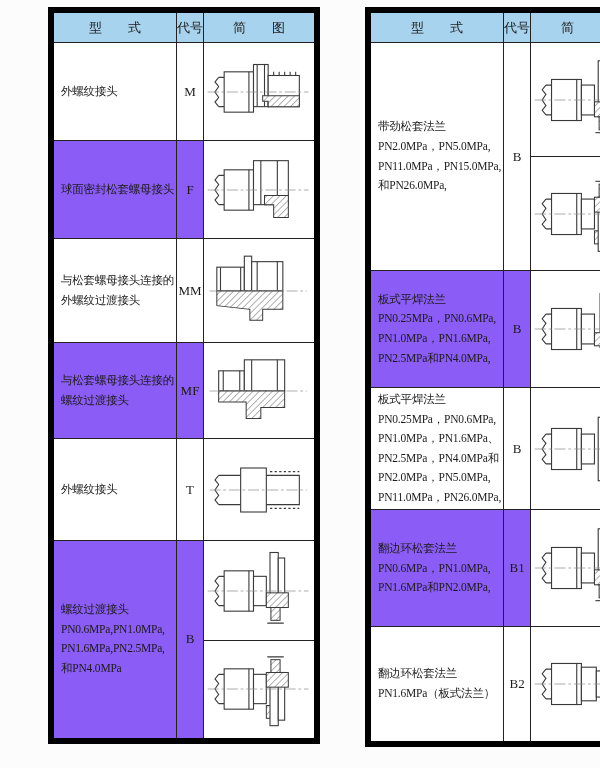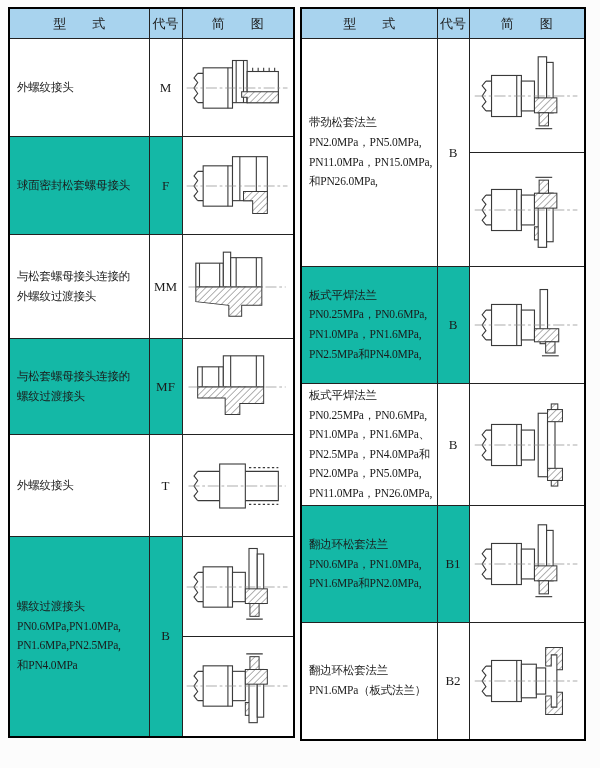--- a/index.html
+++ b/index.html
@@ -16,21 +16,21 @@
     font-weight:bold;
     font-size:13px;
     letter-spacing:0.2px;
     margin:2px 0 9px 0;
     color:#101010;
     white-space:nowrap;
   }
   .tables { display:flex; gap:5px; align-items:flex-start; }
   table { border-collapse:collapse; table-layout:fixed; }
   td, th { border:1.5px solid #222; background:#fff; overflow:hidden; }
-  table { border:2px solid #000000; }
+  table { border:6px solid #000000;margin-left:40px; }
   th {
     background:#a8d3ee;
     font-weight:normal;
     font-size:13px;
     height:29px;
     text-align:center;
     white-space:nowrap;
     padding:0;
   }
   .type-cell {
@@ -46,21 +46,21 @@
     vertical-align:middle;
     font-size:13px;
     padding:0;
   }
   .diag-cell {
     text-align:center;
     vertical-align:middle;
     padding:0;
     background:#fff;
   }
-  .hl { background:#14b8a6; }
+  .hl { background:#8b5cf6; }
   .diag-svg { display:block; margin:0 auto; }
   
   .ol  { fill:#ffffff; stroke:#3a3a3a; stroke-width:1.2; }
   .oln { fill:none;    stroke:#3a3a3a; stroke-width:1.2; }
   .ht  { fill:url(#hatch); stroke:#3a3a3a; stroke-width:1.1; }
   .cl  { stroke:#8f8f8f; stroke-width:0.8; stroke-dasharray:12 3 3 3; fill:none; }
 </style>
 </head>
 <body>
 

